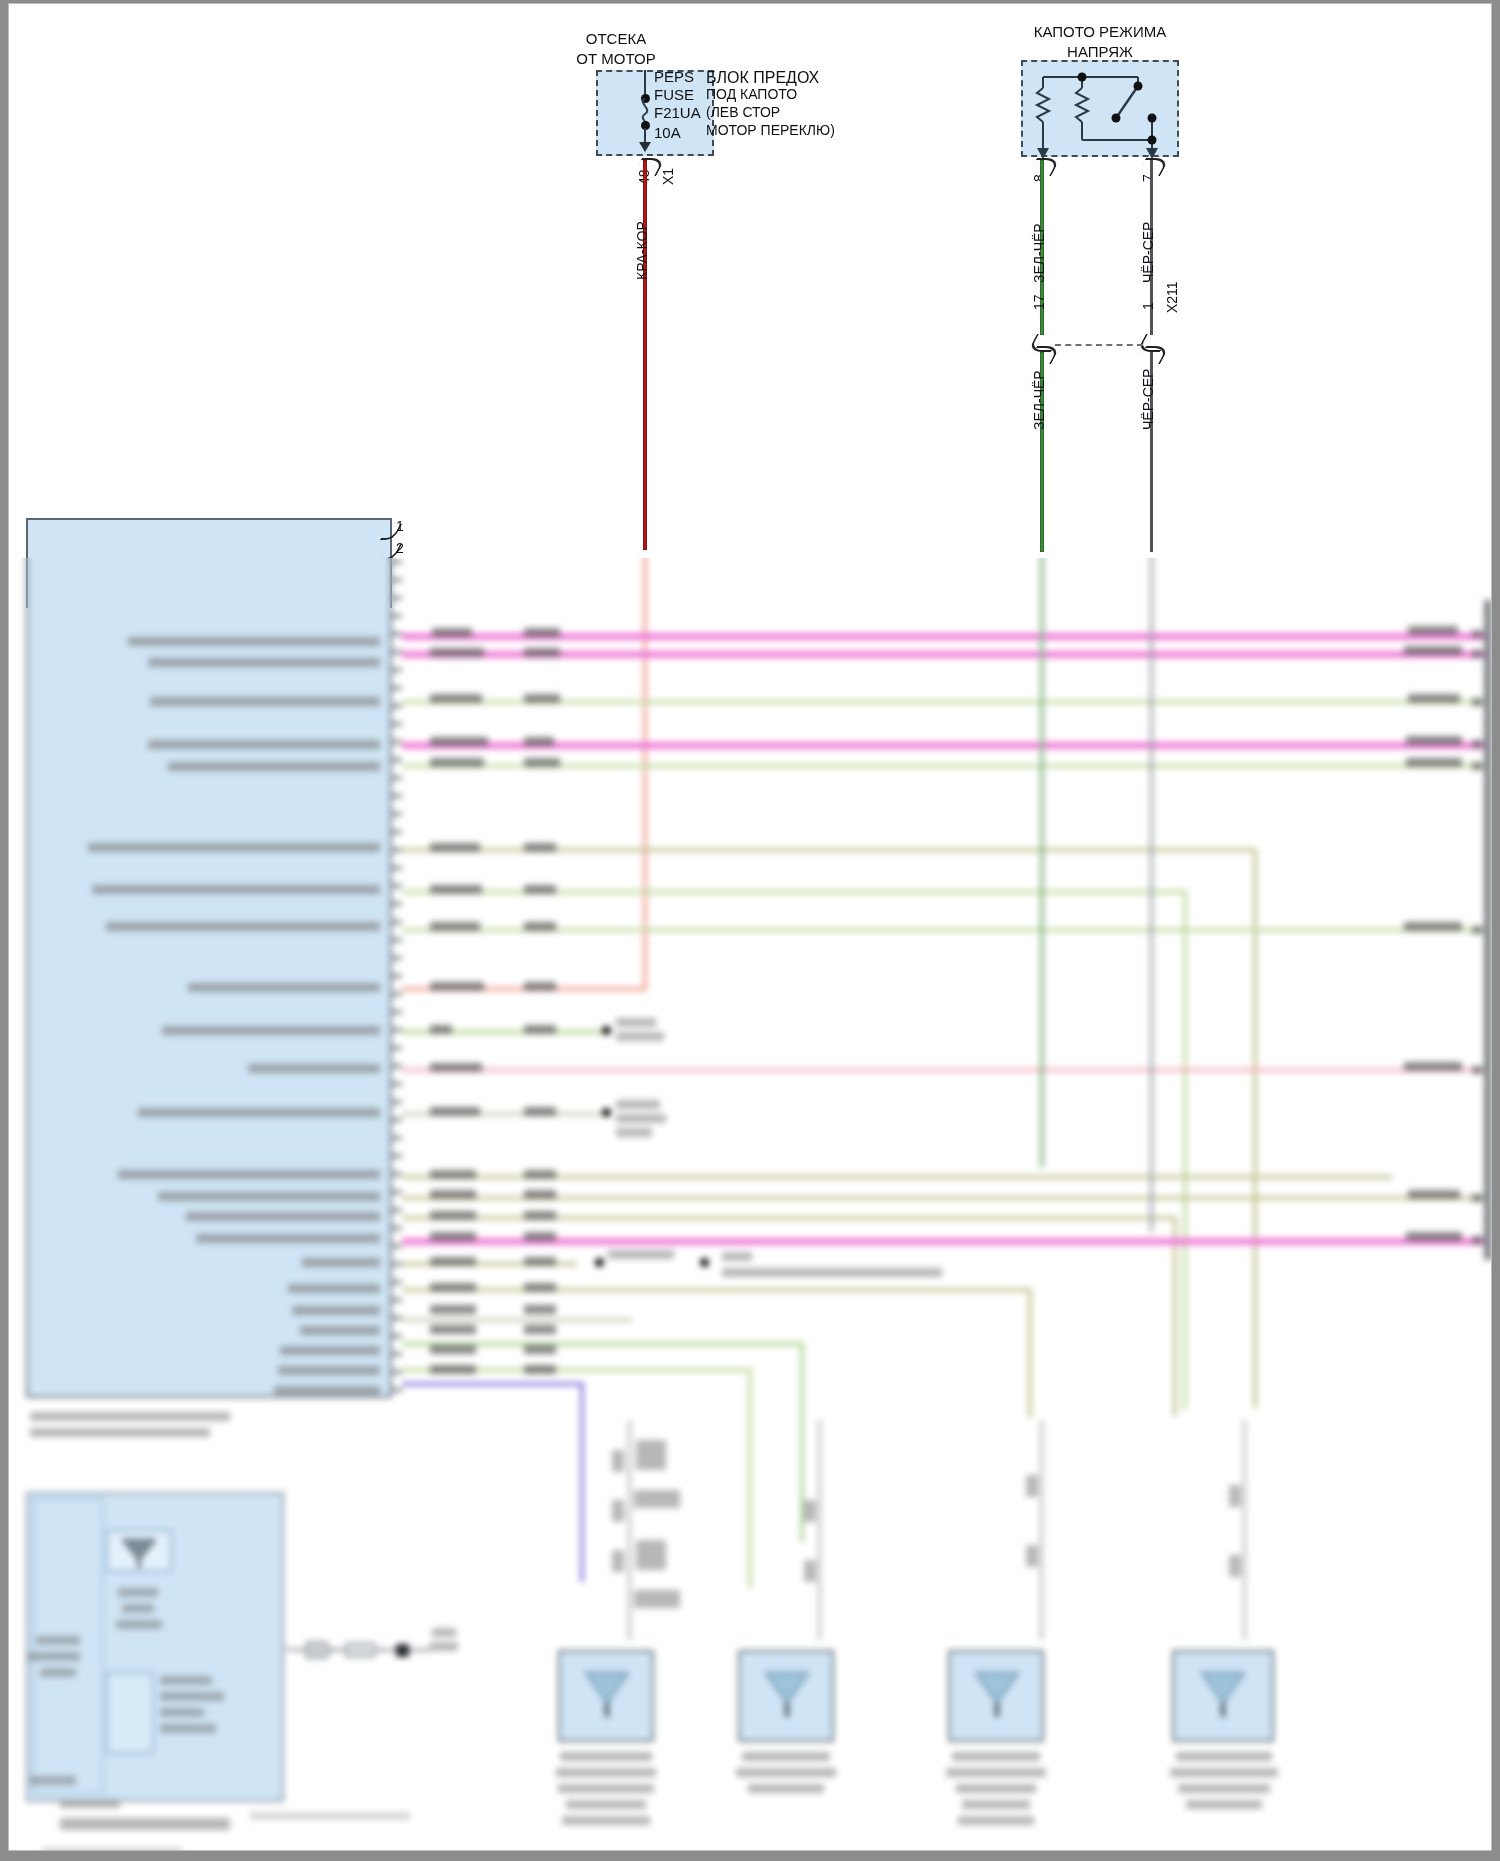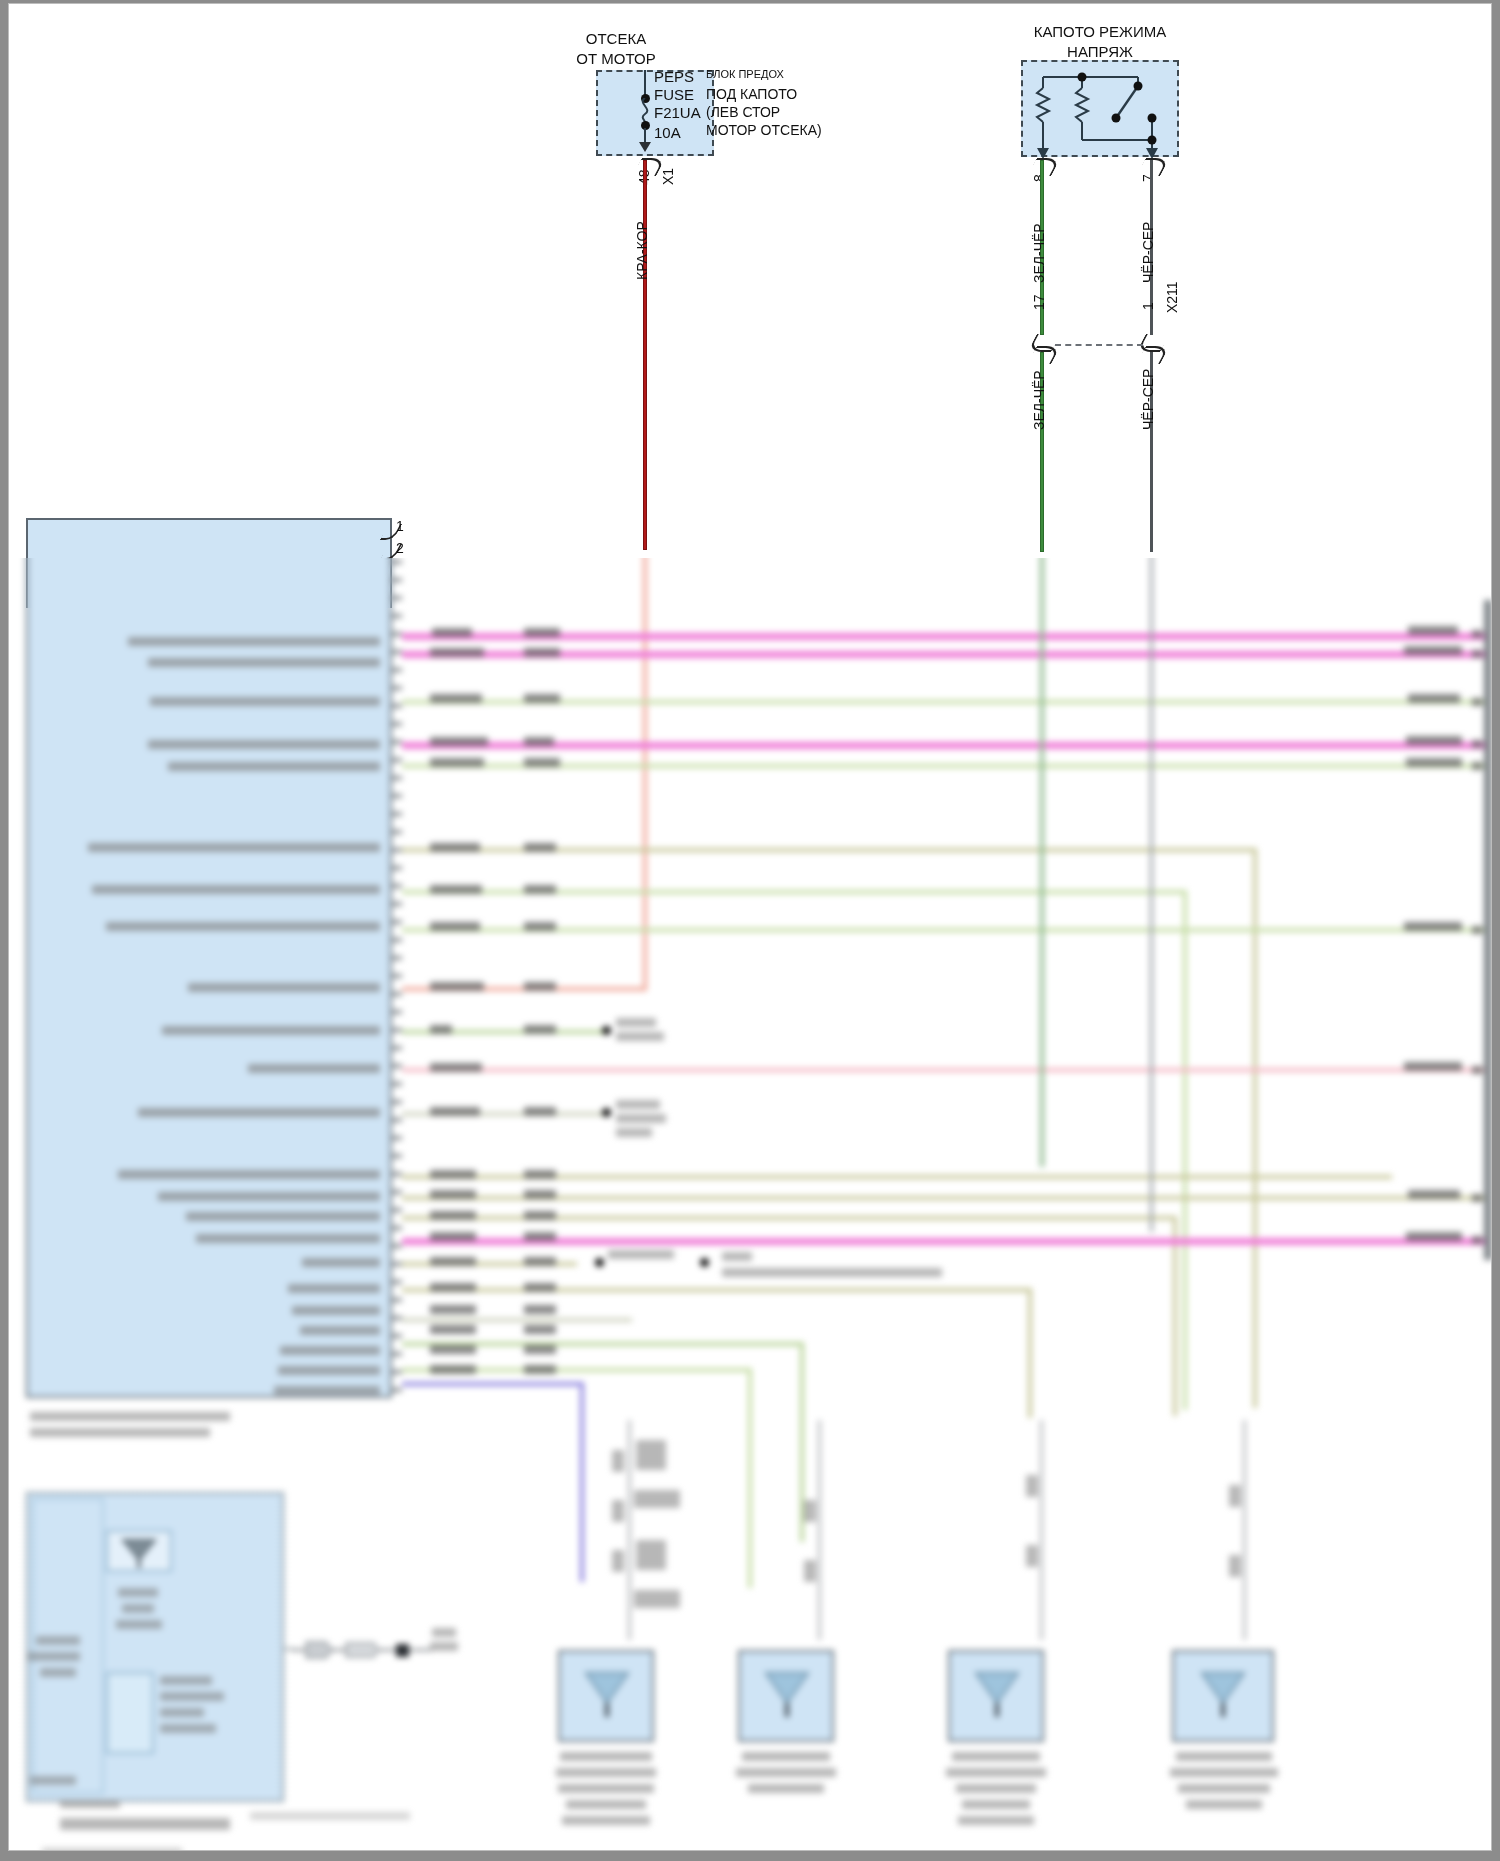--- a/index.html
+++ b/index.html
@@ -148,24 +148,24 @@
     </svg>
     <div class="dot" style="left:641px; top:121px;"></div>
     <div class="line-dk" style="left:644px; top:128px; width:2px; height:18px;"></div>
     <div class="arrow-dn" style="left:639px; top:142px;"></div>
 
     <div class="lbl" style="left:654px; top:68px; font-size:15px;">PEPS</div>
     <div class="lbl" style="left:654px; top:86px; font-size:15px;">FUSE</div>
     <div class="lbl" style="left:654px; top:104px; font-size:15px;">F21UA</div>
     <div class="lbl" style="left:654px; top:124px; font-size:15px;">10A</div>
 
-    <div class="lbl" style="left:706px; top:68px; font-size:11px;">БЛОК ПРЕДОХ</div>
+    <div class="lbl" style="left:706px; top:68px; font-size:16px;">БЛОК ПРЕДОХ</div>
     <div class="lbl" style="left:706px; top:86px; font-size:14px;">ПОД КАПОТО</div>
     <div class="lbl" style="left:706px; top:104px; font-size:14px;">(ЛЕВ СТОР</div>
-    <div class="lbl" style="left:706px; top:122px; font-size:14px;">МОТОР ОТСЕКА)</div>
+    <div class="lbl" style="left:706px; top:122px; font-size:14px;">МОТОР ПЕРЕКЛЮ)</div>
 
     <div class="conn-mark" style="left:637px; top:158px;"></div>
     <div class="vlbl" style="left:636px; top:185px; font-size:14px;">48</div>
     <div class="vlbl" style="left:660px; top:185px; font-size:14px;">X1</div>
 
     <div class="vwire" style="left:643px; top:160px; height:390px; background:#b01a1a; box-shadow:inset 0 0 0 1px #7d1010;"></div>
     <div class="vlbl" style="left:634px; top:280px; font-size:14px;">КРА-КОР</div>
   </div>
 
   <div>

